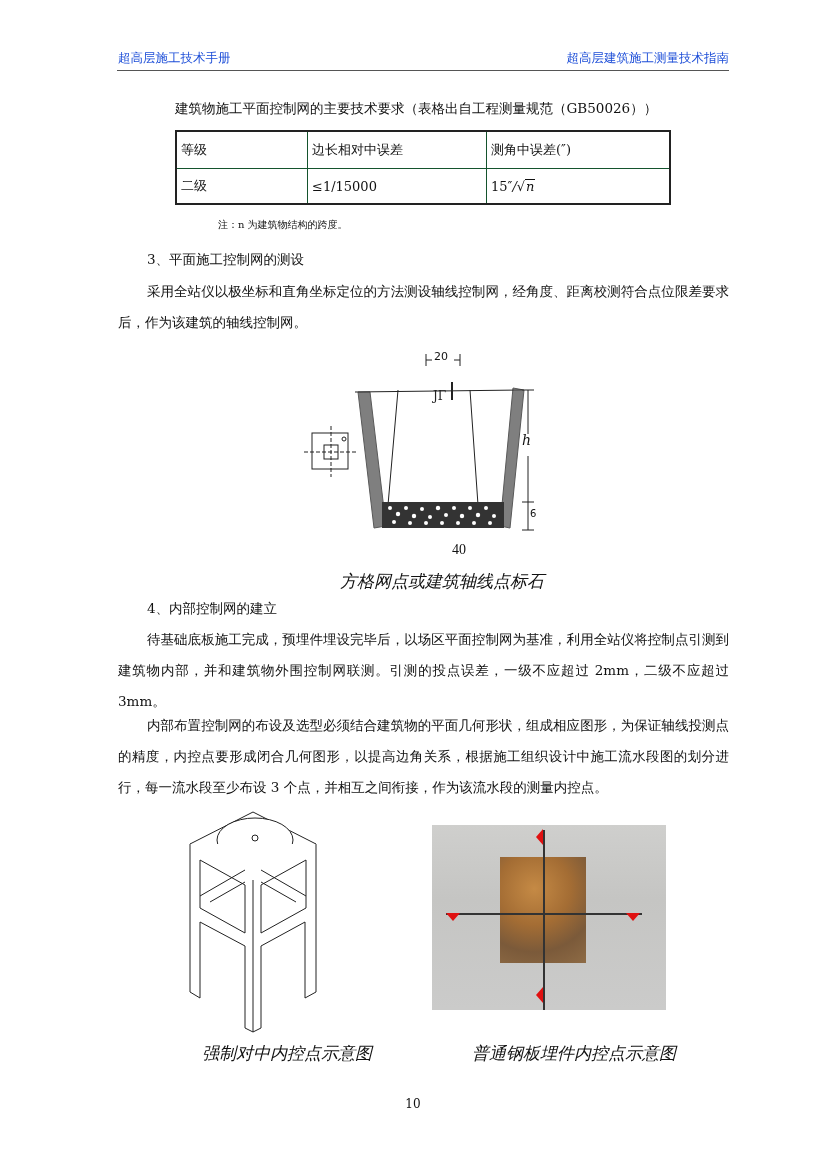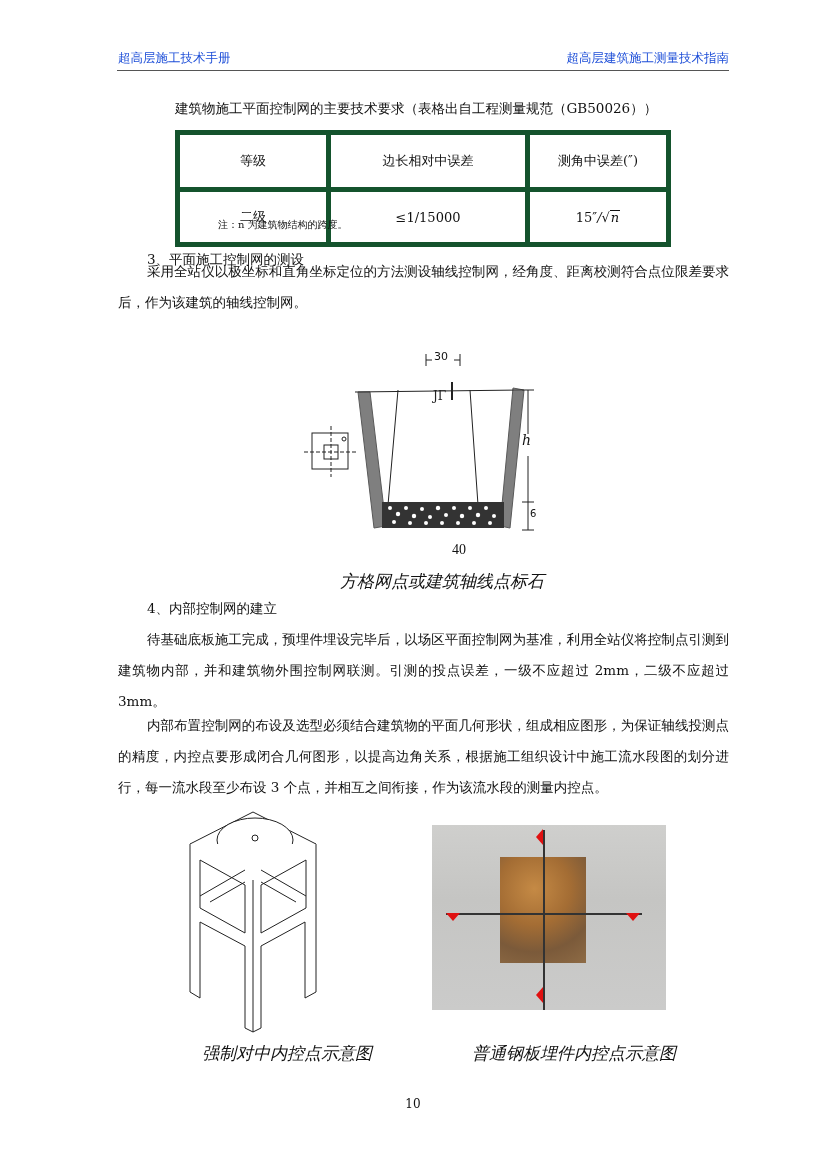--- a/index.html
+++ b/index.html
@@ -5,21 +5,21 @@
   html, body { margin:0; padding:0; background:#fff; }
   body { width:826px; height:1169px; position:relative; overflow:hidden;
          font-family:"DejaVu Serif","Liberation Serif",serif; color:#111; }
   .hdr { position:absolute; top:50px; font-size:12.5px; color:#1d4ed8; }
   .hdr-left { left:118px; }
   .hdr-right { right:97px; }
   .hdr-rule { position:absolute; left:117px; right:97px; top:70px; border-top:1px solid #555; }
   .cap { position:absolute; font-size:13.5px; white-space:nowrap; }
   .tbl { position:absolute; left:175px; top:130px; width:496px; border-collapse:collapse;
          border:2px solid #222; font-size:13px; }
-  .tbl td { border:5px solid #14532d; height:26px; text-align:center; padding:12px; }
+  .tbl td { border:1px solid #14532d; height:26px; text-align:left; padding:4px; }
   .tbl tr:first-child td { height:28px; }
   .note { position:absolute; left:218px; top:218px; font-size:10px; }
   .h3 { position:absolute; left:147px; font-size:13.5px; }
   .para { position:absolute; left:118px; width:611px; font-size:13.5px; line-height:31px;
           text-indent:29px; text-align:justify; }
   .sqrt { display:inline-block; border-top:1px solid #111; font-style:italic; padding:0 1px; line-height:14px; }
   .figcap { position:absolute; font-size:17px; white-space:nowrap;font-style:italic; }
   .pageno { position:absolute; left:0; right:0; top:1097px; text-align:center; font-size:12px; }
   svg { position:absolute; }
 </style>
@@ -44,21 +44,21 @@
     <td>≤1/15000</td>
     <td>
       <span>15″</span><span style="font-style:italic">/</span><span>√</span><span class="sqrt">n</span>
     </td>
   </tr>
 </tbody>
   </table>
 <div class="note">注：n 为建筑物结构的跨度。</div>
 
 <div class="h3" style="top:244px;margin-top:7px;">3、平面施工控制网的测设</div>
-<div class="para" style="top:256px;">采用全站仪以极坐标和直角坐标定位的方法测设轴线控制网，经角度、距离校测符合点位限差要求后，作为该建筑的轴线控制网。</div>
+<div class="para" style="top:276px;">采用全站仪以极坐标和直角坐标定位的方法测设轴线控制网，经角度、距离校测符合点位限差要求后，作为该建筑的轴线控制网。</div>
 
 <svg width="240" height="200" viewBox="0 0 240 200" style="left:300px; top:340px;">
 
   <g stroke="#222" fill="none" stroke-width="1">
     <rect x="12" y="93" width="36" height="36"></rect>
     <rect x="24" y="105" width="14" height="14"></rect>
     <line x1="31" y1="86" x2="31" y2="137" stroke-dasharray="4,2"></line>
     <line x1="4" y1="112" x2="58" y2="112" stroke-dasharray="4,2"></line>
     <circle cx="44" cy="99" r="2"></circle>
   </g>
@@ -109,21 +109,21 @@
       <line x1="228" y1="116" x2="228" y2="190"></line>
     <line x1="222" y1="50" x2="234" y2="50"></line>
       <line x1="222" y1="162" x2="234" y2="162"></line>
       <line x1="222" y1="190" x2="234" y2="190"></line>
     <line x1="103" y1="200" x2="103" y2="210"></line>
       <line x1="178" y1="200" x2="178" y2="210"></line>
     <line x1="103" y1="205" x2="122" y2="205"></line>
       <line x1="155" y1="205" x2="178" y2="205"></line>
   </g>
 </svg>
-<div style="position:absolute; left:434px; top:350px; font-size:11px; font-family:'DejaVu Sans',sans-serif;">30</div>
+<div style="position:absolute; left:434px; top:350px; font-size:11px; font-family:'DejaVu Sans',sans-serif;">20</div>
 <div style="position:absolute; left:522px; top:432px; font-size:14px; font-style:italic;">h</div>
 <div style="position:absolute; left:530px; top:508px; font-size:10px; font-family:'DejaVu Sans',sans-serif;">6</div>
 <div style="position:absolute; left:452px; top:542px; font-size:14px; font-family:Liberation Serif, serif;">40</div>
 <div class="figcap" style="left:340px; top:570px;">方格网点或建筑轴线点标石</div>
 
 <div class="h3" style="top:600px;">4、内部控制网的建立</div>
 <div class="para" style="top:624px;">待基础底板施工完成，预埋件埋设完毕后，以场区平面控制网为基准，利用全站仪将控制点引测到建筑物内部，并和建筑物外围控制网联测。引测的投点误差，一级不应超过 2mm，二级不应超过 3mm。</div>
 <div class="para" style="top:710px;">内部布置控制网的布设及选型必须结合建筑物的平面几何形状，组成相应图形，为保证轴线投测点的精度，内控点要形成闭合几何图形，以提高边角关系，根据施工组织设计中施工流水段图的划分进行，每一流水段至少布设 3 个点，并相互之间衔接，作为该流水段的测量内控点。</div>
 
 <svg width="150" height="225" viewBox="0 0 150 225" style="left:188px; top:810px;">

